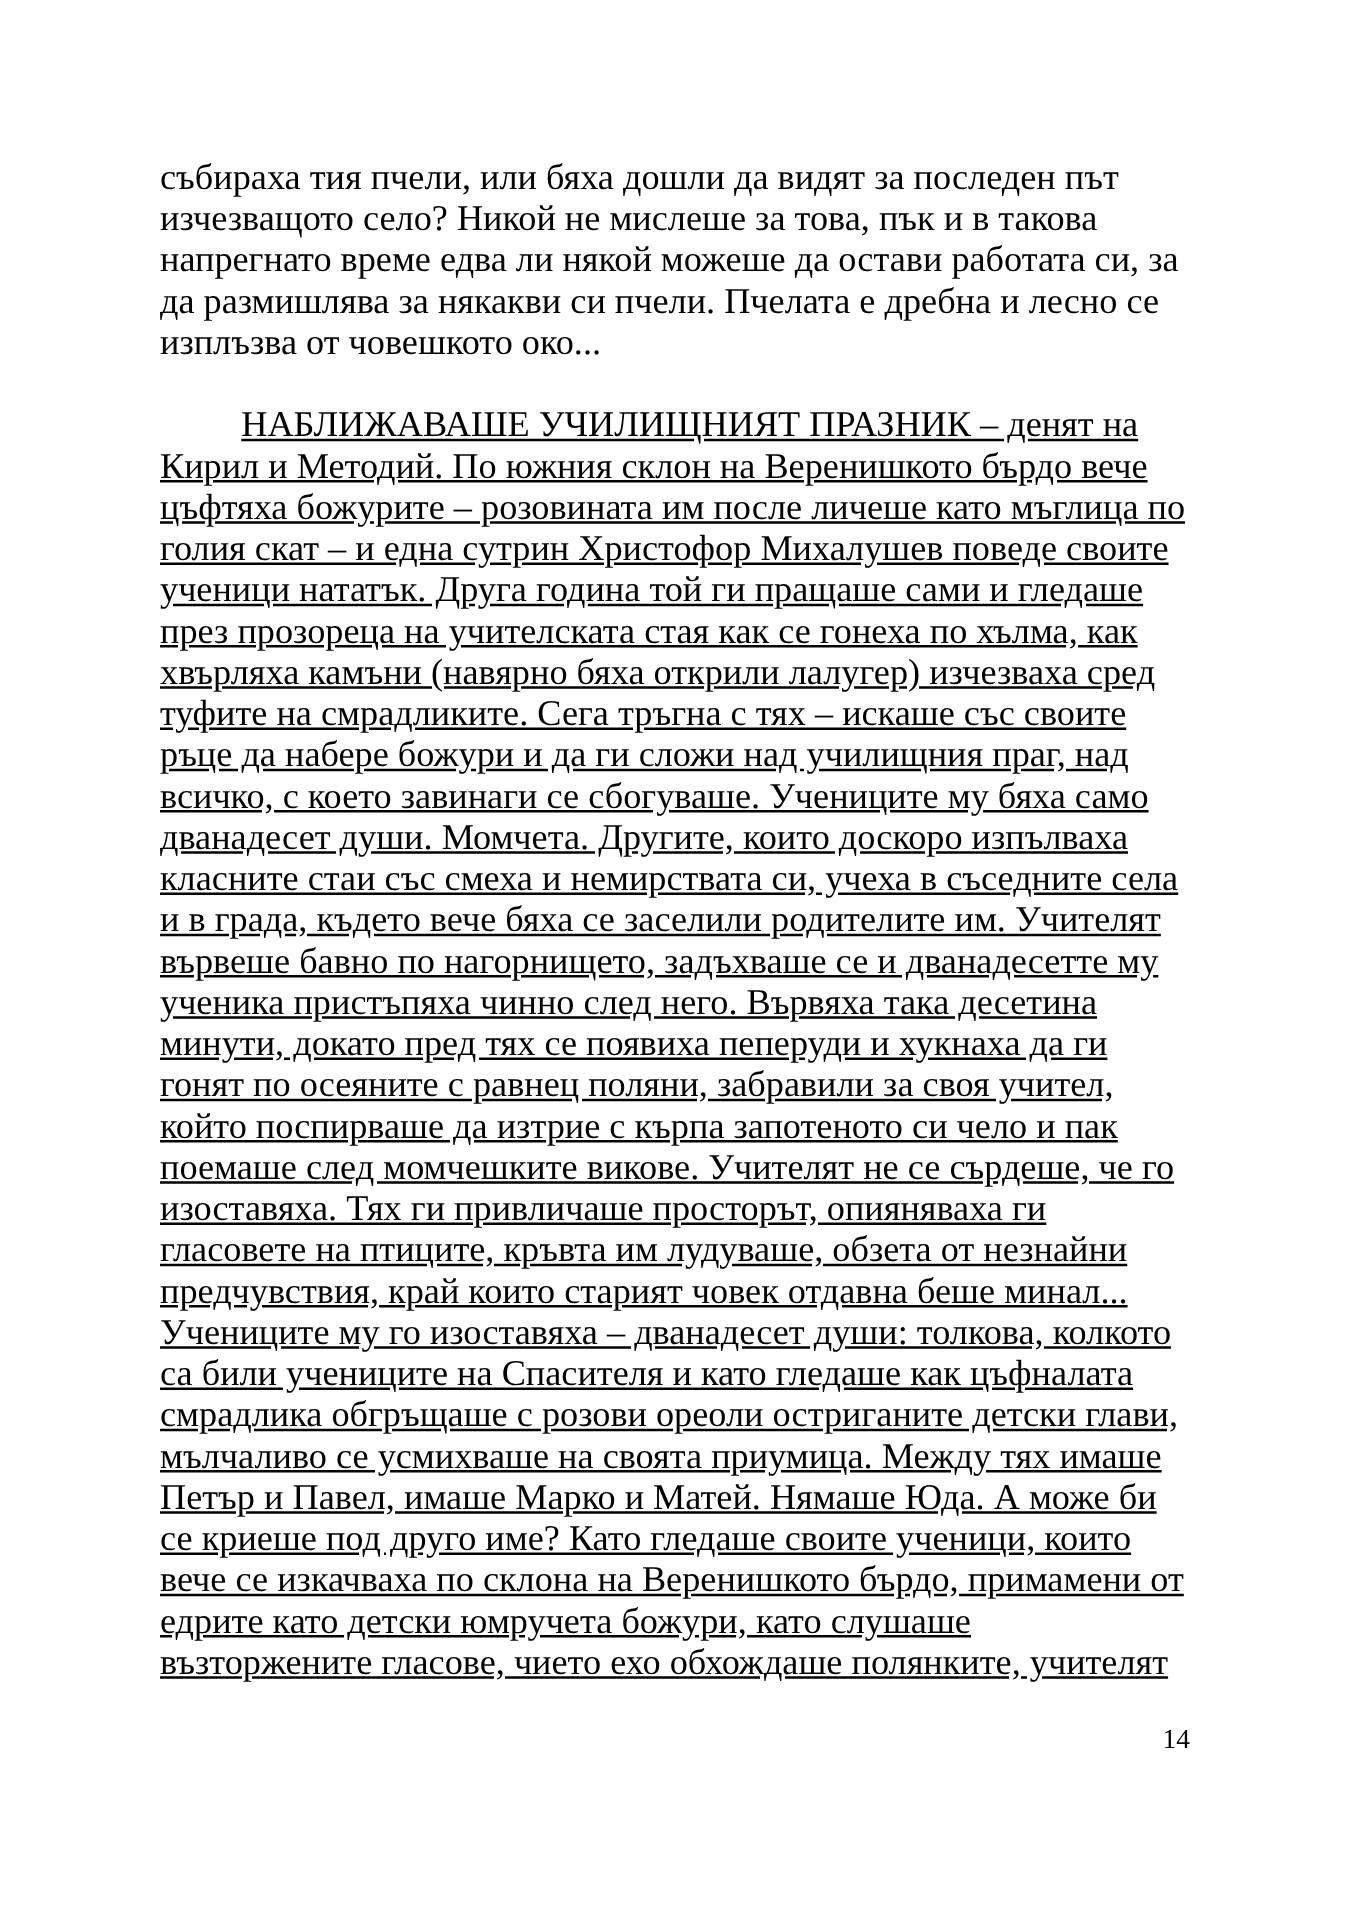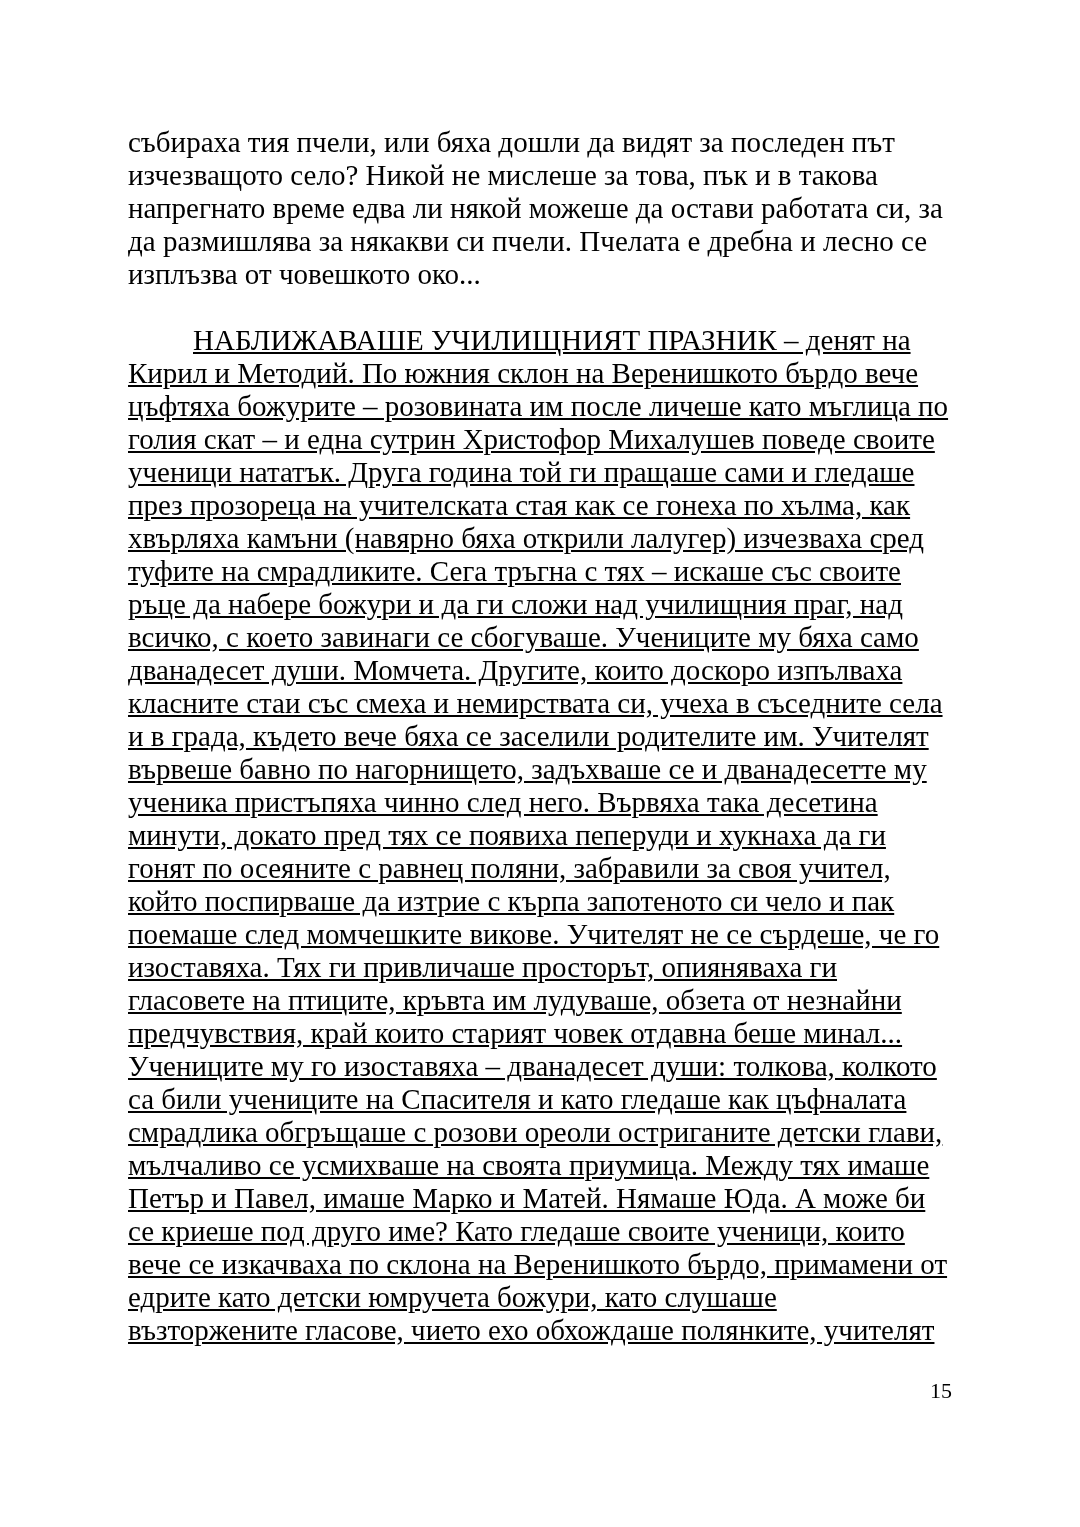--- a/index.html
+++ b/index.html
@@ -51,14 +51,14 @@
     }
   </style>
 </head>
 <body>
 
 <div class="page">
   <div class="page-content">
     <p class="para">събираха тия пчели, или бяха дошли да видят за последен път изчезващото село? Никой не мислеше за това, пък и в такова напрегнато време едва ли някой можеше да остави работата си, за да размишлява за някакви си пчели. Пчелата е дребна и лесно се изплъзва от човешкото око...</p>
     <p class="para indent">НАБЛИЖАВАШЕ УЧИЛИЩНИЯТ ПРАЗНИК – денят на Кирил и Методий. По южния склон на Веренишкото бърдо вече цъфтяха божурите – розовината им после личеше като мъглица по голия скат – и една сутрин Христофор Михалушев поведе своите ученици нататък. Друга година той ги пращаше сами и гледаше през прозореца на учителската стая как се гонеха по хълма, как хвърляха камъни (навярно бяха открили лалугер) изчезваха сред туфите на смрадликите. Сега тръгна с тях – искаше със своите ръце да набере божури и да ги сложи над училищния праг, над всичко, с което завинаги се сбогуваше. Учениците му бяха само дванадесет души. Момчета. Другите, които доскоро изпълваха класните стаи със смеха и немирствата си, учеха в съседните села и в града, където вече бяха се заселили родителите им. Учителят вървеше бавно по нагорнището, задъхваше се и дванадесетте му ученика пристъпяха чинно след него. Вървяха така десетина минути, докато пред тях се появиха пеперуди и хукнаха да ги гонят по осеяните с равнец поляни, забравили за своя учител, който поспирваше да изтрие с кърпа запотеното си чело и пак поемаше след момчешките викове. Учителят не се сърдеше, че го изоставяха. Тях ги привличаше просторът, опияняваха ги гласовете на птиците, кръвта им лудуваше, обзета от незнайни предчувствия, край които старият човек отдавна беше минал... Учениците му го изоставяха – дванадесет души: толкова, колкото са били учениците на Спасителя и като гледаше как цъфналата смрадлика обгръщаше с розови ореоли остриганите детски глави, мълчаливо се усмихваше на своята приумица. Между тях имаше Петър и Павел, имаше Марко и Матей. Нямаше Юда. А може би се криеше под друго име? Като гледаше своите ученици, които вече се изкачваха по склона на Веренишкото бърдо, примамени от едрите като детски юмручета божури, като слушаше възторжените гласове, чието ехо обхождаше полянките, учителят</p>
   </div>
-  <div class="page-number">15</div>
+  <div class="page-number">14</div>
 </div>
 
 </body></html>

